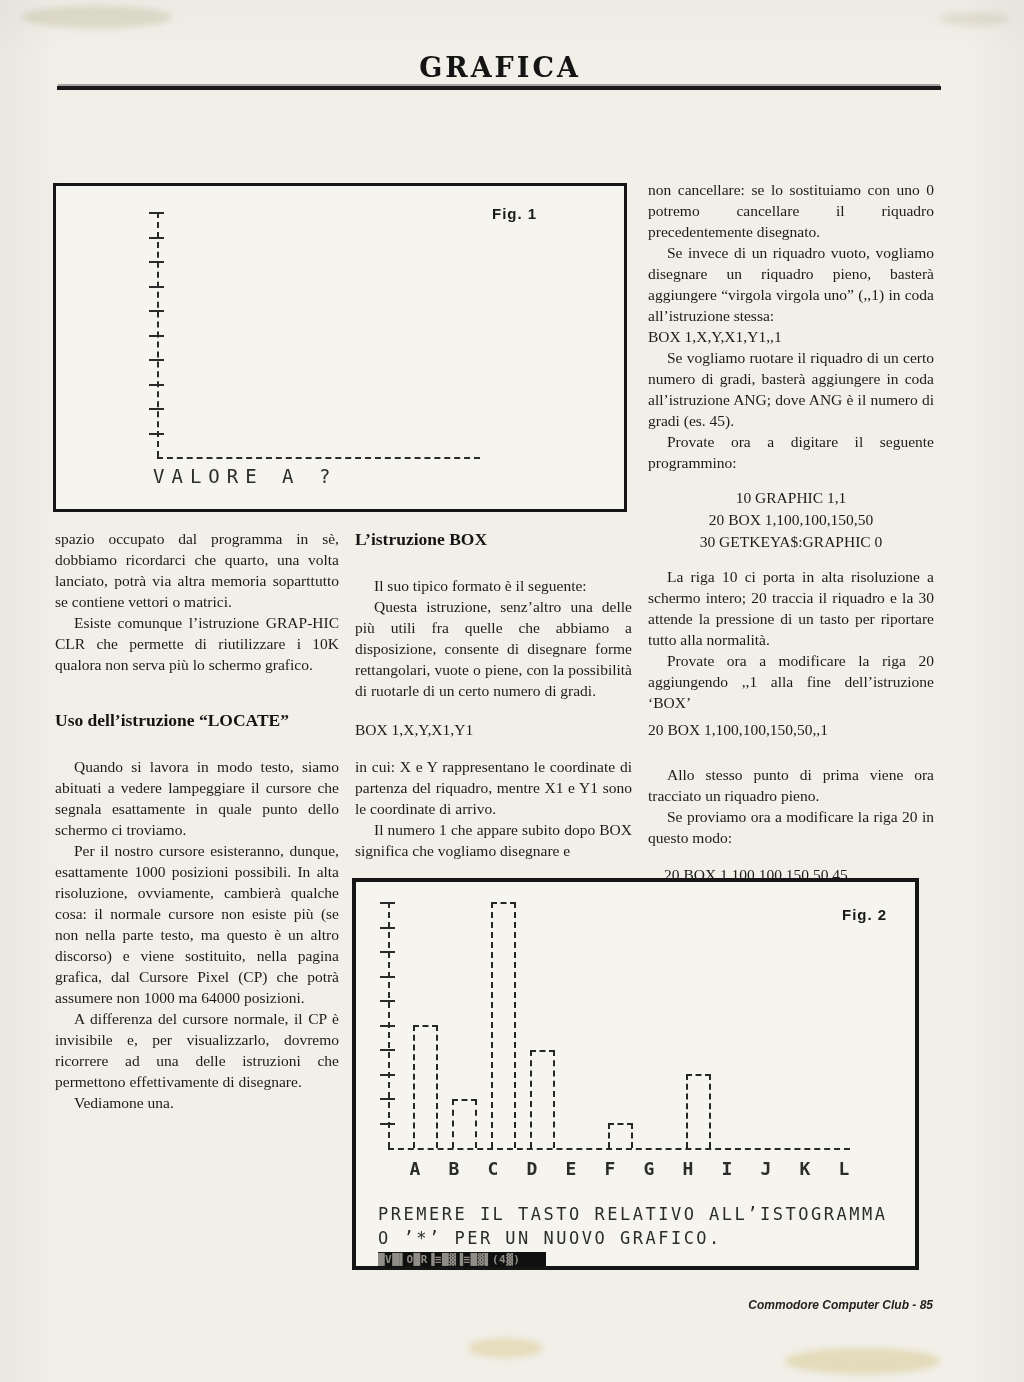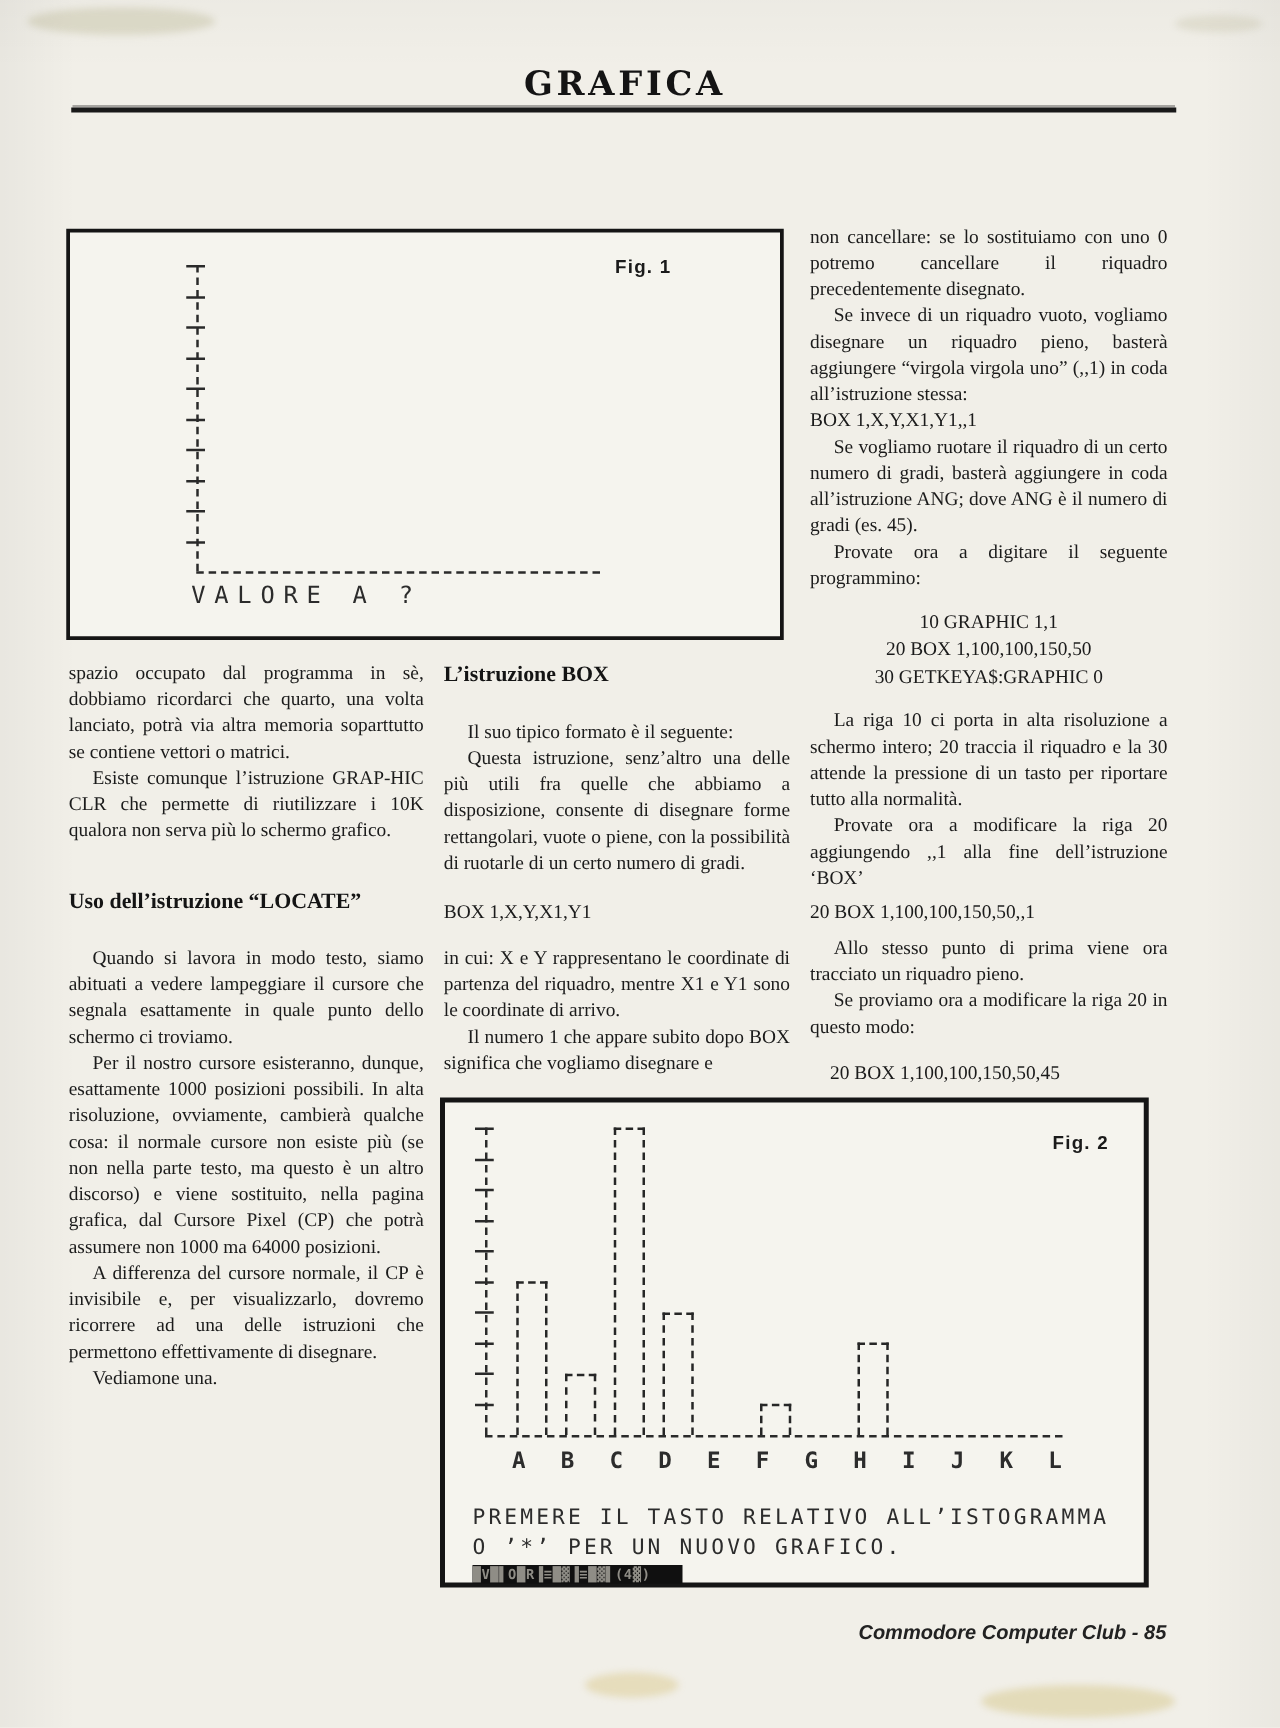--- a/index.html
+++ b/index.html
@@ -70,21 +70,21 @@
   .msg{position:absolute;left:22px;font-size:17px;letter-spacing:2.5px;white-space:nowrap;}
   .msg.l1{top:322px;}
   .msg.l2{top:346px;}
   .status-line{position:absolute;left:22px;top:370px;width:168px;height:15px;
     background:#101010;color:#8f8d86;overflow:hidden;
     font-family:"DejaVu Sans Mono", monospace;font-size:11px;font-weight:bold;
     line-height:15px;letter-spacing:0.5px;}
 
   .page-footer{position:absolute;left:0;top:1298px;width:933px;text-align:right;
     font-family:"Liberation Sans", sans-serif;font-style:italic;font-weight:bold;
-    font-size:16px;color:#222;}
+    font-size:12px;color:#222;}
 </style>
 </head>
 <body>
 
 <div class="paper-shade"></div>
 <div class="smudge tl"></div>
 <div class="smudge tr"></div>
 <div class="smudge bc"></div>
 <div class="smudge br"></div>
 
@@ -131,21 +131,21 @@
   <p>non cancellare: se lo sostituiamo con uno 0 potremo cancellare il riquadro precedentemente disegnato.</p>
   <p class="ind">Se invece di un riquadro vuoto, vogliamo disegnare un riquadro pieno, basterà aggiungere “virgola virgola uno” (,,1) in coda all’istruzione stessa:</p>
   <p class="code" style="margin:0;">BOX 1,X,Y,X1,Y1,,1</p>
   <p class="ind">Se vogliamo ruotare il riquadro di un certo numero di gradi, basterà aggiungere in coda all’istruzione ANG; dove ANG è il numero di gradi (es. 45).</p>
   <p class="ind">Provate ora a digitare il seguente programmino:</p>
   <p class="listing" style="margin-top:14px;">10 GRAPHIC 1,1</p>
   <p class="listing">20 BOX 1,100,100,150,50</p>
   <p class="listing">30 GETKEYA$:GRAPHIC 0</p>
   <p class="ind mt">La riga 10 ci porta in alta risoluzione a schermo intero; 20 traccia il riquadro e la 30 attende la pressione di un tasto per riportare tutto alla normalità.</p>
   <p class="ind">Provate ora a modificare la riga 20 aggiungendo ,,1 alla fine dell’istruzione ‘BOX’</p>
-  <p class="code" style="margin:6px 0 8px;">20 BOX 1,100,100,150,50,,1</p>
+  <p class="code" style="margin:6px 0 24px;">20 BOX 1,100,100,150,50,,1</p>
   <p class="ind">Allo stesso punto di prima viene ora tracciato un riquadro pieno.</p>
   <p class="ind">Se proviamo ora a modificare la riga 20 in questo modo:</p>
   <p class="code" style="margin:16px;">20 BOX 1,100,100,150,50,45</p>
 </div>
 
 <div class="figbox fig2">
   <div class="figlabel" style="left:486px;top:24px;">Fig. 2</div>
   <div class="ax-y"></div>
   <div class="tick" style="top:20px;"></div>
   <div class="tick" style="top:45px;"></div>

